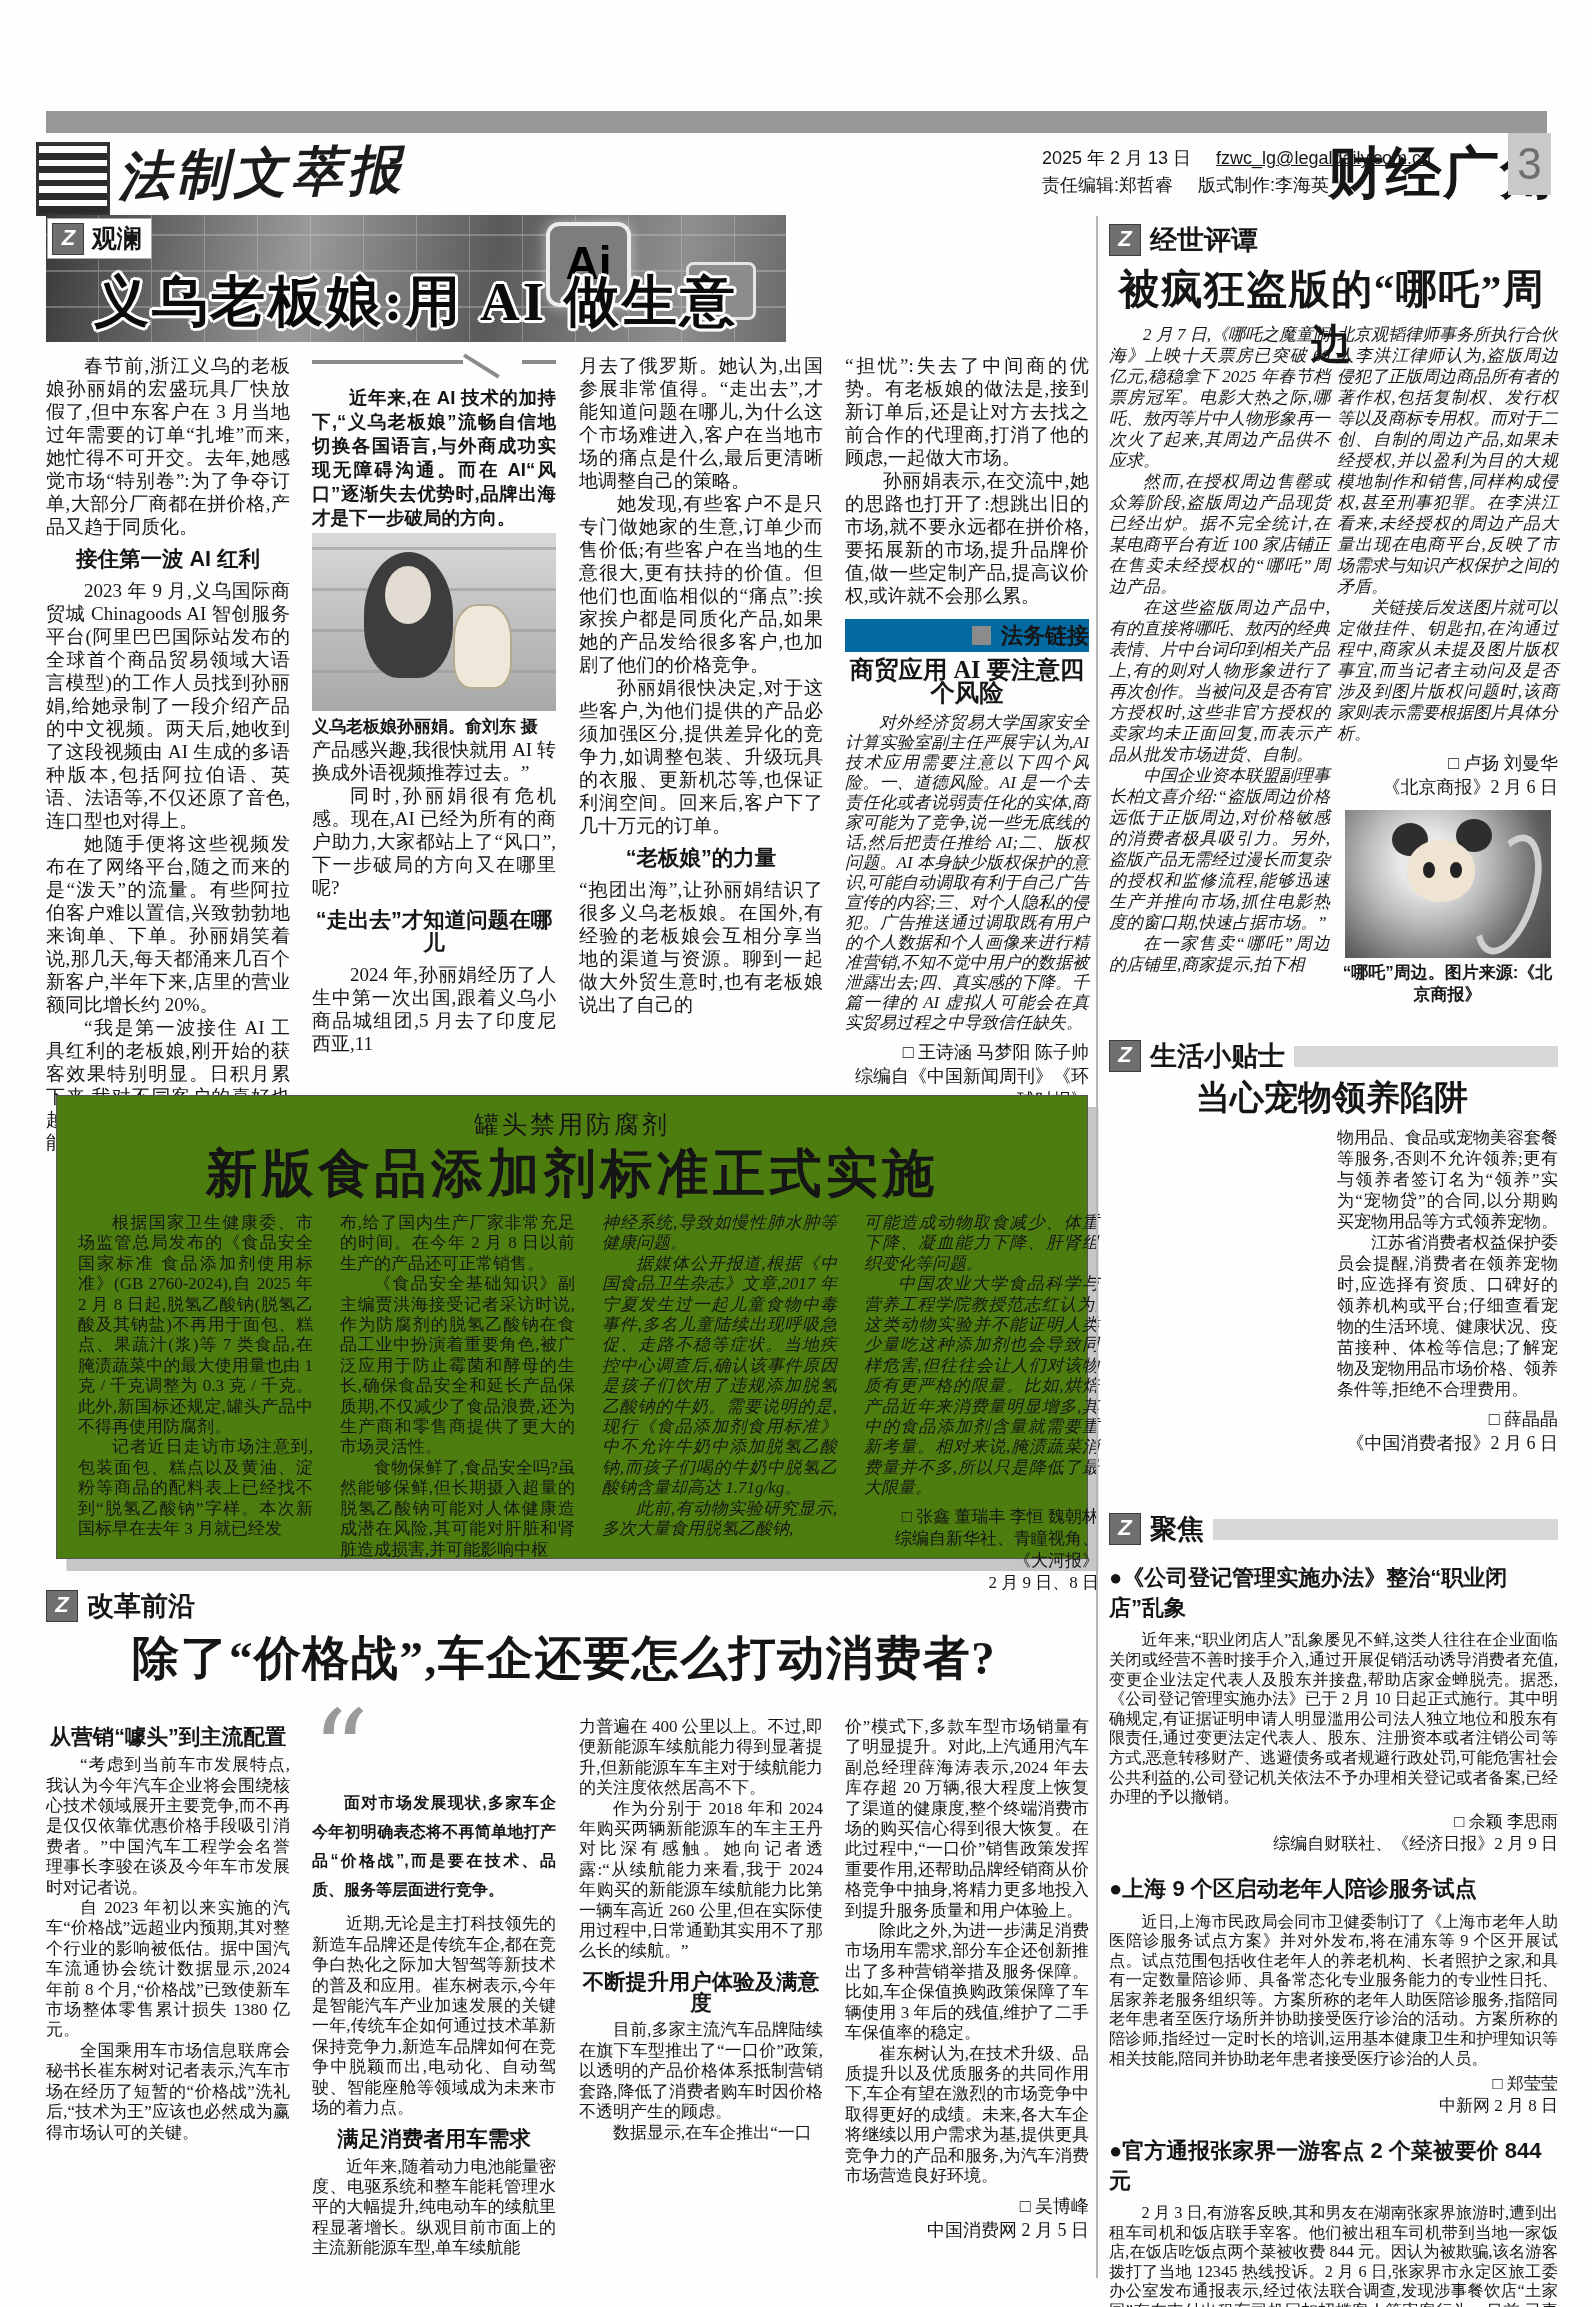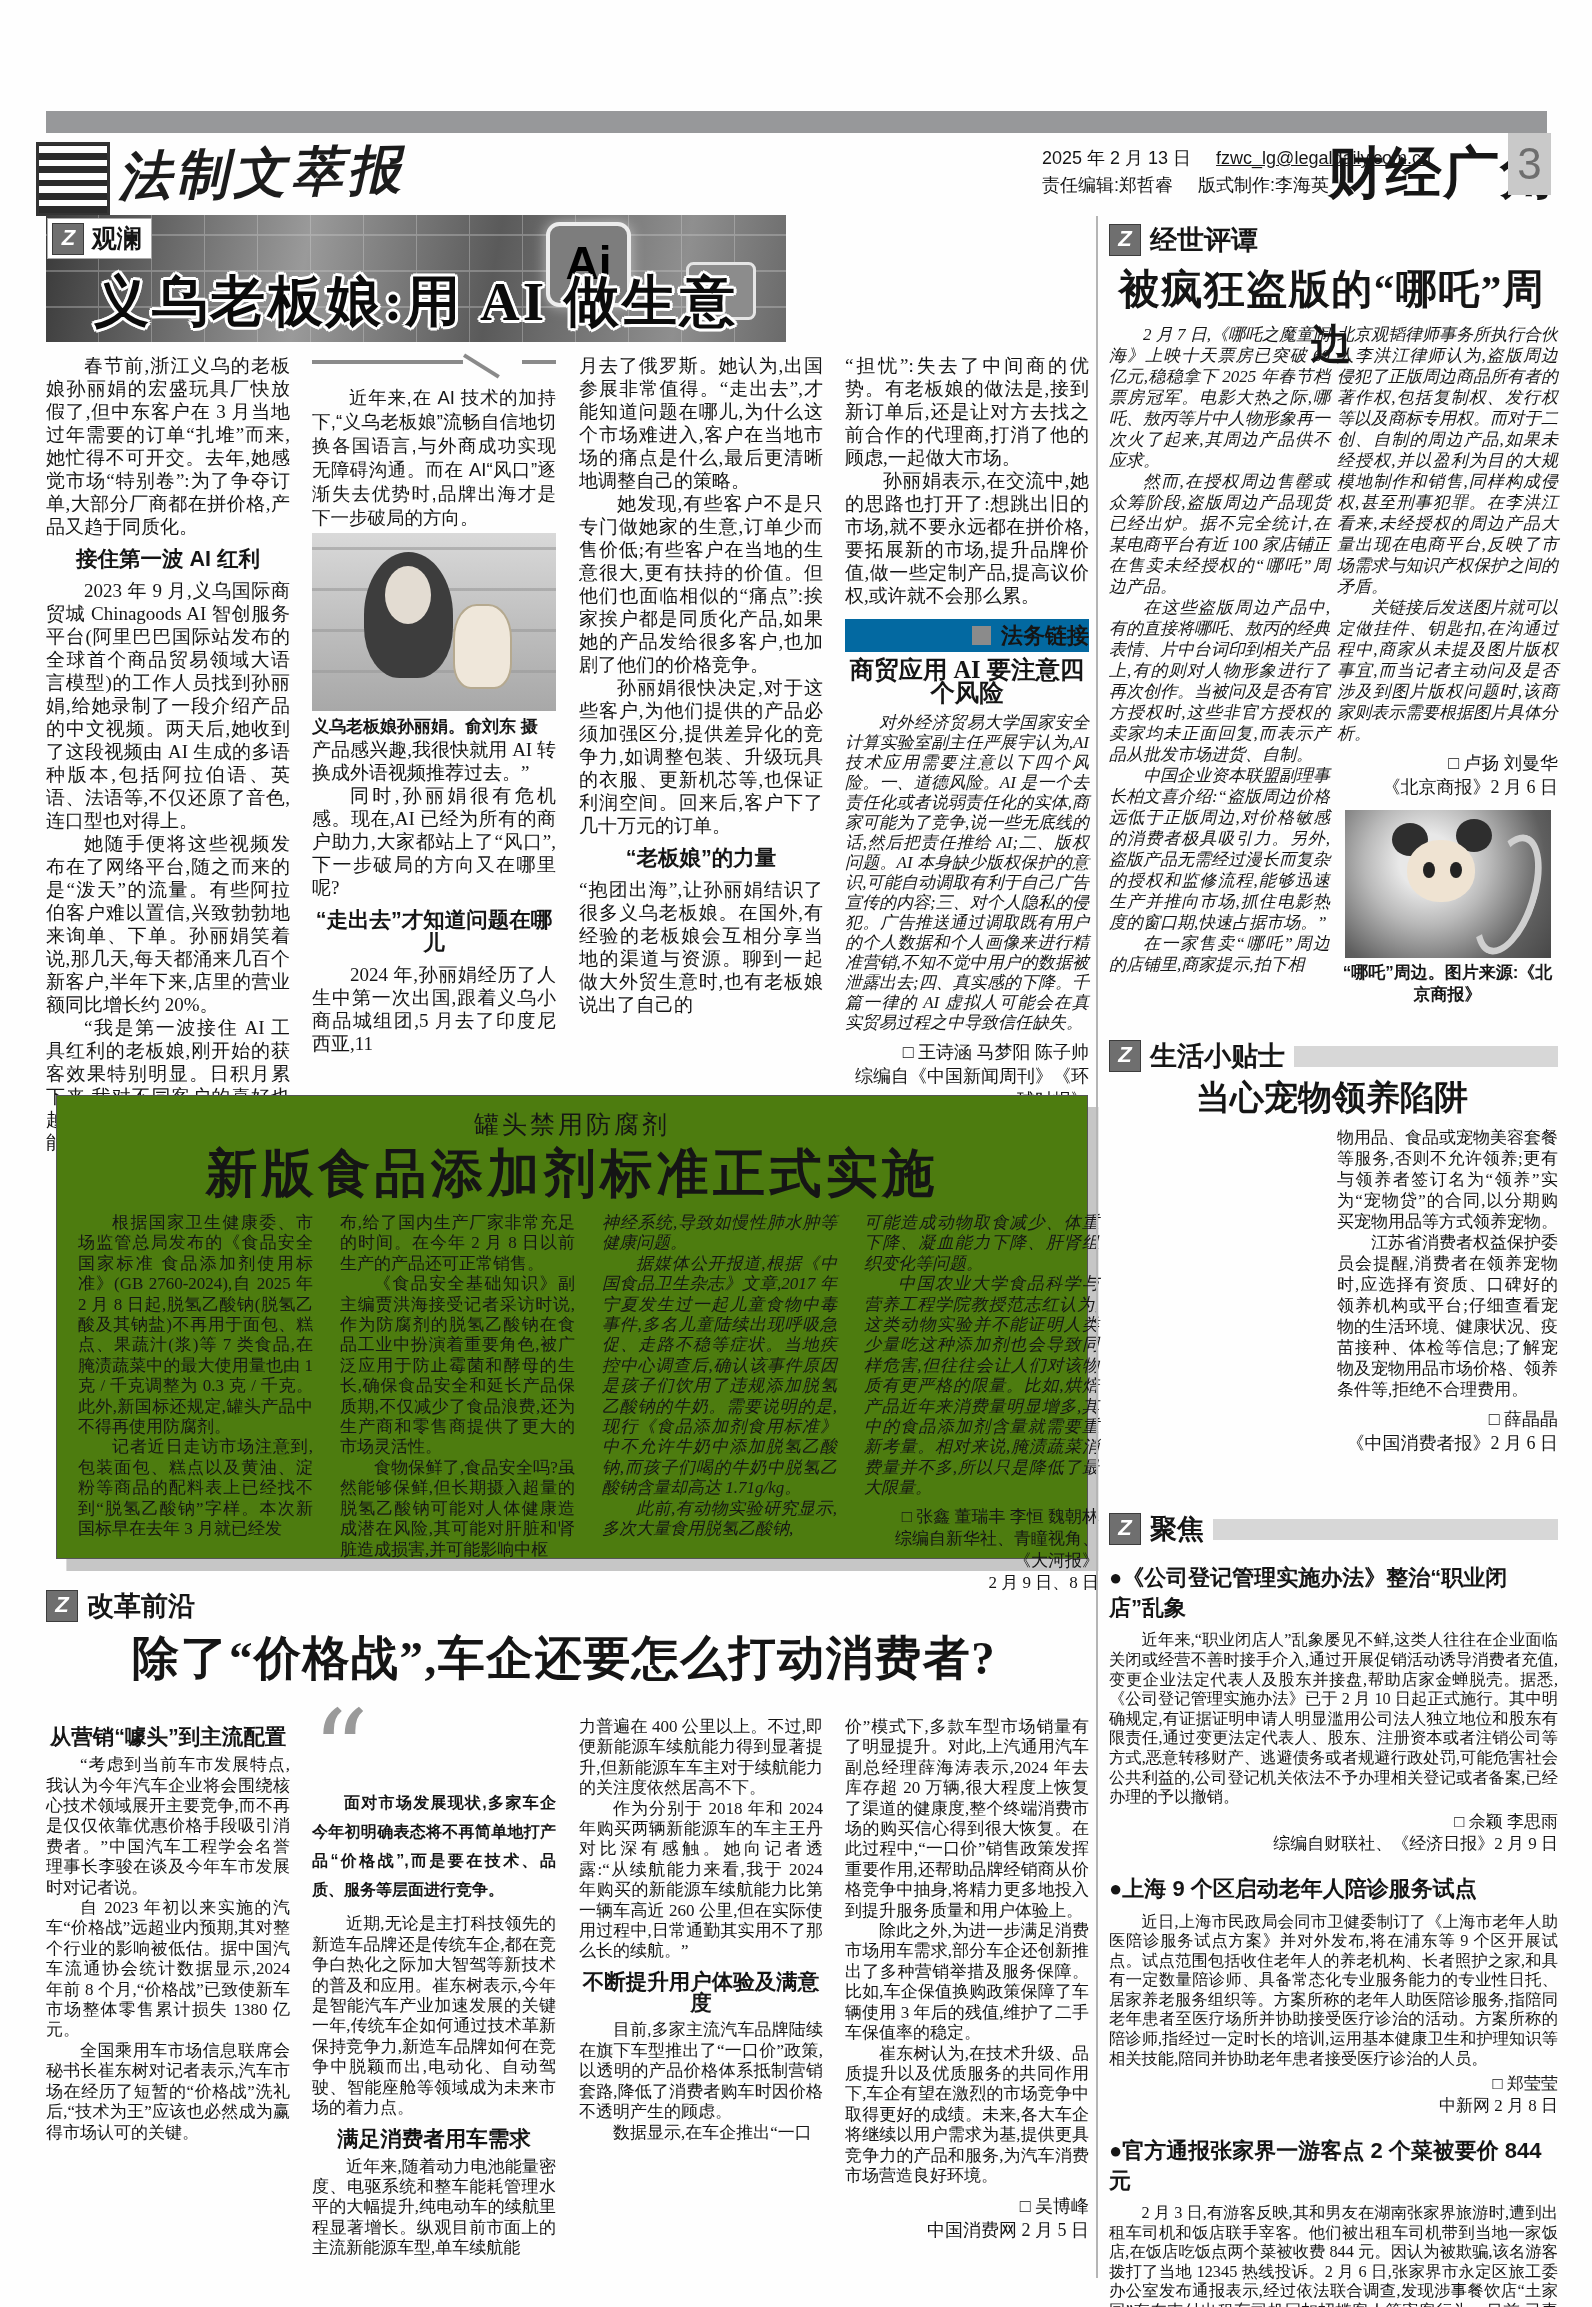--- a/index.html
+++ b/index.html
@@ -48,21 +48,21 @@
       text-shadow:-3px 0 0 #fff,3px 0 0 #fff,0 -3px 0 #fff,0 3px 0 #fff,
                   -2.2px -2.2px 0 #fff,2.2px 2.2px 0 #fff,-2.2px 2.2px 0 #fff,2.2px -2.2px 0 #fff;}
   .guanlan{position:absolute;left:47px;top:218px;background:#fff;padding:3px 9px 3px 4.4px;
       display:flex;align-items:center;gap:7.4px;font-family:"Liberation Sans",sans-serif;
       font-weight:bold;font-size:25px;border:0.7px solid #aaa;}
   .obcol{position:absolute;top:354px;width:244px;font-size:19px;line-height:23px;}
   .leaddeco{position:relative;height:25px;margin-bottom:7.4px;}
   .leaddeco .l1{position:absolute;left:0;top:6px;width:62%;height:3.7px;background:#8a8a8a;}
   .leaddeco .l2{position:absolute;left:61%;top:10.4px;width:41px;height:3.7px;background:#8a8a8a;transform:rotate(32deg);}
   .leaddeco .l3{position:absolute;right:0;top:6px;width:14%;height:3.7px;background:#8a8a8a;}
-  .leadtxt p{font-size:18.5px;line-height:24px;font-weight:normal;font-family:"Liberation Sans",sans-serif;}
+  .leadtxt p{font-size:18.5px;line-height:24px;font-weight:bold;font-family:"Liberation Sans",sans-serif;}
   .photo-lady{width:244px;height:178px;margin-top:3px;position:relative;overflow:hidden;
       background:linear-gradient(180deg,#d9d9d9,#bdbdbd 55%,#a8a8a8);}
   .photo-lady .shelf{position:absolute;inset:0;
       background:repeating-linear-gradient(0deg,transparent 0 38px,#999 38px 41px);opacity:.6;}
   .photo-lady .hair{position:absolute;left:52px;top:19px;width:89px;height:126px;border-radius:50% 50% 40% 40%;background:#3d3d3d;}
   .photo-lady .face{position:absolute;left:73px;top:33px;width:46px;height:58px;border-radius:50%;background:#e3dcd2;}
   .photo-lady .doll{position:absolute;right:44px;top:71px;width:55px;height:81px;border-radius:40% 40% 30% 30%;background:#efe7da;border:2.2px solid #b5a98f;}
   .capt{font-size:17px;line-height:22px;margin-top:4.4px;font-family:"Liberation Sans",sans-serif;font-weight:bold;}
   .legalbar{display:flex;align-items:center;gap:10.4px;background:#0369a1;height:33px;margin:12px 0 6px 0;
       font-family:"Liberation Sans",sans-serif;font-weight:bold;font-size:22px;padding-left:7.4px;justify-content:flex-end;}

